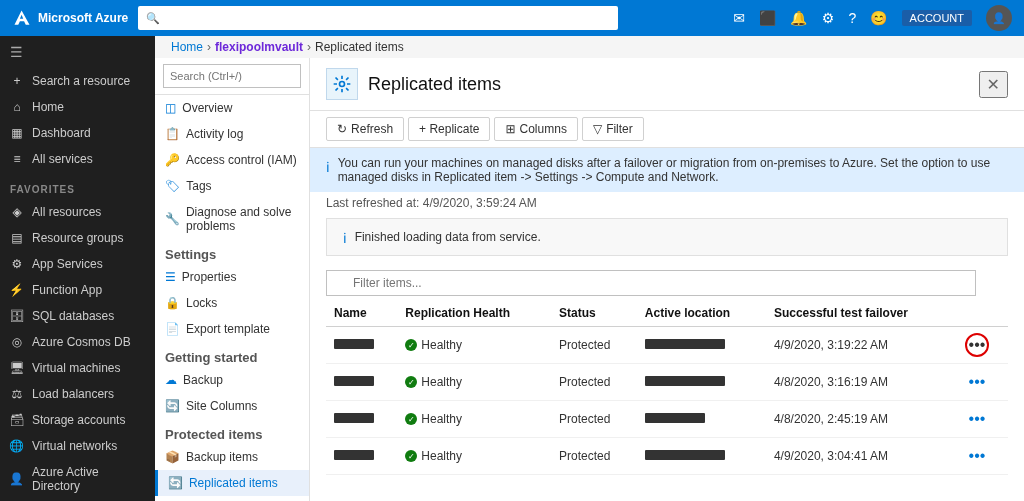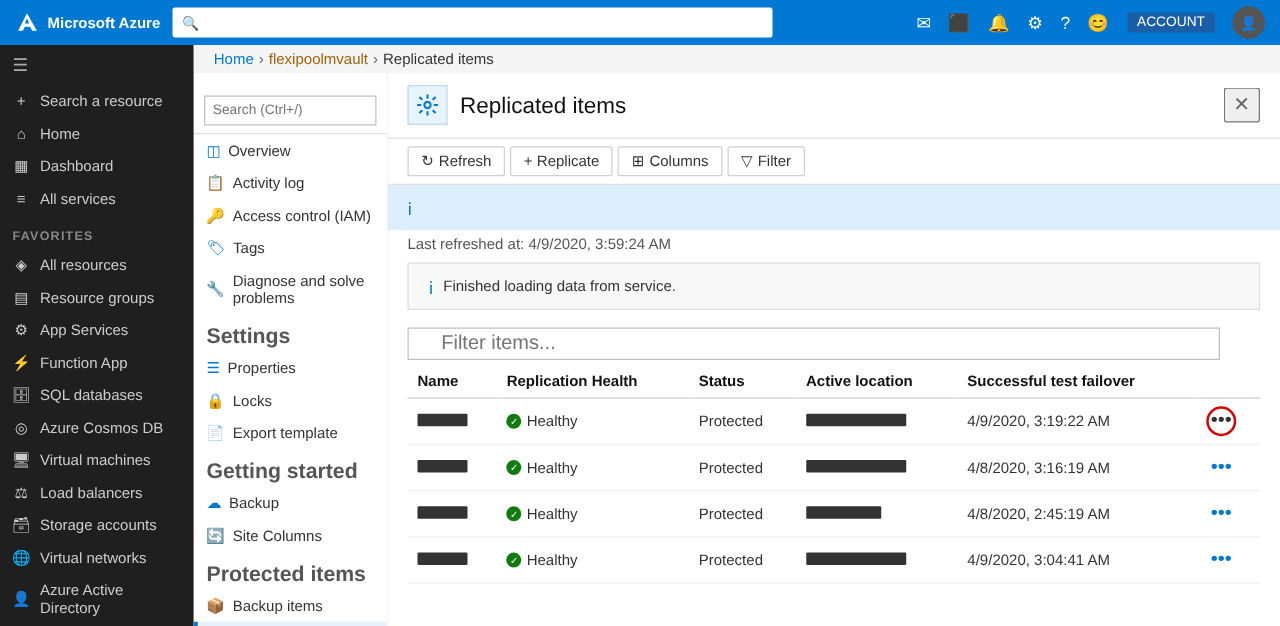--- a/index.html
+++ b/index.html
@@ -228,21 +228,21 @@
 
     
     .filter-row {
       padding: 4px 16px;
     }
     .filter-input {
       width: 100%;
       height: 26px;
       border: 1px solid #c0c0c0;
       padding: 0 8px 0 26px;
-      font-size: 16px;
+      font-size: 12px;
       color: #333;
       background: white;
       position: relative;
     }
     .filter-wrap {
       position: relative;
       display: inline-block;
       width: calc(100% - 32px);
     }
     .filter-search-icon {
@@ -337,34 +337,33 @@
     .left-nav-search {
       padding: 6px 8px;
       border-bottom: 1px solid #e0e0e0;
     }
     .left-nav-search input {
       width: 100%;
       height: 24px;
       border: 1px solid #c0c0c0;
       padding: 0 6px;
       font-size: 11px;
-      margin-top: 12px;
     }
     .left-nav-item {
       display: flex;
       align-items: center;
       gap: 6px;
       padding: 6px 10px;
       cursor: pointer;
       color: #333;
     }
     .left-nav-item.active { background: #e8f0fb; color: #0078d4; border-left: 3px solid #0078d4; }
     .left-nav-section {
       padding: 8px 10px 2px 10px;
-      font-size: 17px;
+      font-size: 13px;
       font-weight: 600;
       color: #555;
     }
     .left-nav-icon { font-size: 12px; color: #0078d4; flex-shrink: 0; }
 
     .main-with-nav {
       display: flex;
       flex: 1;
       overflow: hidden;
     }
@@ -467,21 +466,21 @@
       
     </div>
 
   </div>
 
   <div class="content-area">
 
     <div class="breadcrumb">
       <a href="#" style="color:#0078d4;text-decoration:none;">Home</a>
       <span class="breadcrumb-sep">›</span>
-      <a href="#" style="color:#a16207;text-decoration:none;">flexipoolmvault</a>
+      <a href="#" style="color:#6d28d9;text-decoration:none;font-weight:bold;">flexipoolmvault</a>
       <span class="breadcrumb-sep">›</span>
       <span class="breadcrumb-current">Replicated items</span>
     </div>
 
     <div class="main-with-nav">
 
       <div class="left-nav">
         <div class="left-nav-search">
           <input type="text" class="left-nav-search-input" placeholder="Search (Ctrl+/)" style="">
         </div>
@@ -566,20 +565,21 @@
             <span>Columns</span>
           </button>
           <button class="toolbar-btn">
             <span>▽</span>
             <span>Filter</span>
           </button>
         </div>
 
         <div class="info-banner">
           <span class="info-icon">ℹ</span>
+          <span>You can run your machines on managed disks after a failover or migration from on-premises to Azure. Set the option to use managed disks in Replicated item -&gt; Settings -&gt; Compute and Network.</span>
         </div>
 
         <div class="last-refreshed">
           <span>Last refreshed at: 4/9/2020, 3:59:24 AM</span>
         </div>
 
         <div class="loaded-banner">
           <span class="info-icon">ℹ</span>
           <span>Finished loading data from service.</span>
         </div>

